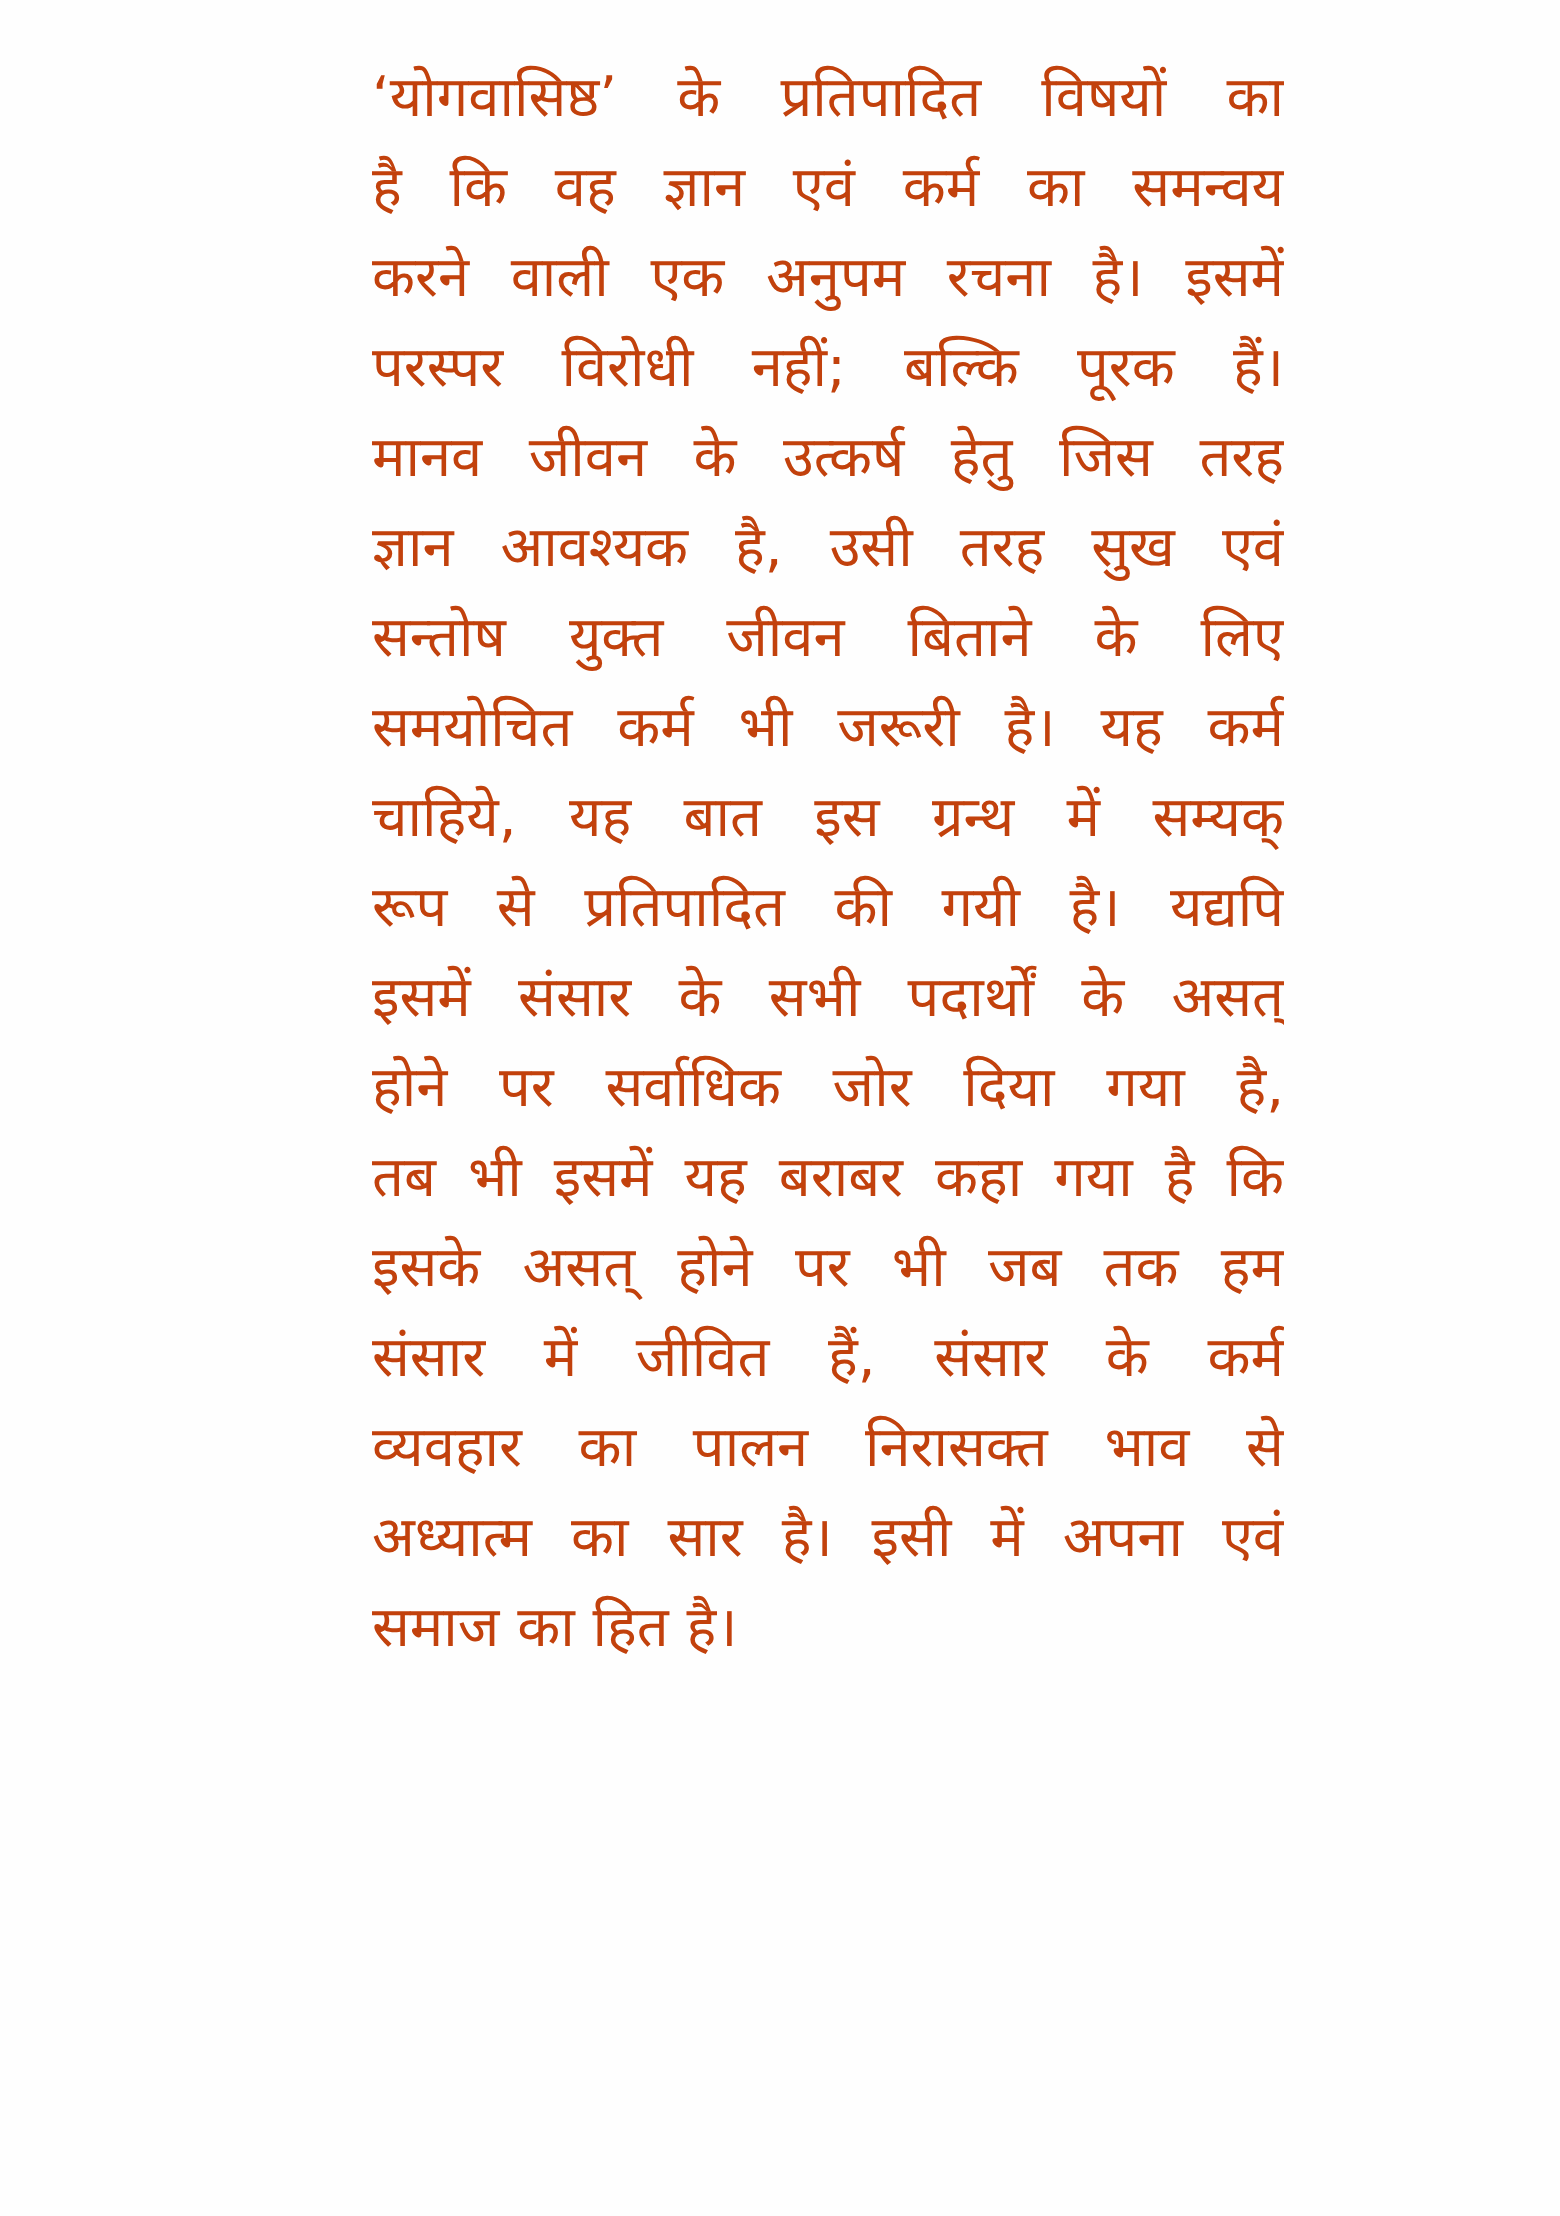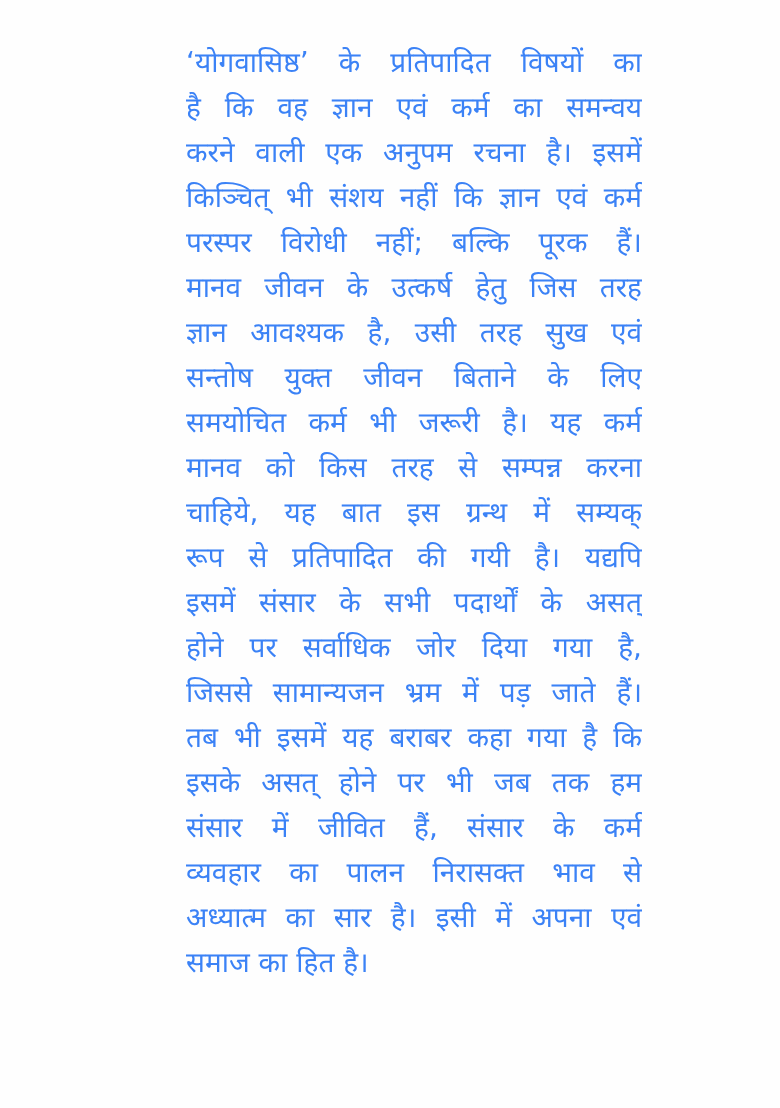--- a/index.html
+++ b/index.html
@@ -36,36 +36,33 @@
   }
   .line.last {
     text-align: center;
     text-align-last: left;
   }
 </style>
 </head>
 <body>
 
 <div class="page">
-  <div class="textblock" id="textblock" style="color: #3b82f6; margin-top: 14px;">
+  <div class="textblock" id="textblock" style="color: #c2410c;">
       <div class="line">‘योगवासिष्ठ’ के प्रतिपादित विषयों का</div>
       <div class="line">है कि वह ज्ञान एवं कर्म का समन्वय</div>
       <div class="line">करने वाली एक अनुपम रचना है। इसमें</div>
-      <div class="line">किञ्चित् भी संशय नहीं कि ज्ञान एवं कर्म</div>
       <div class="line">परस्पर विरोधी नहीं; बल्कि पूरक हैं।</div>
       <div class="line">मानव जीवन के उत्कर्ष हेतु जिस तरह</div>
       <div class="line">ज्ञान आवश्यक है, उसी तरह सुख एवं</div>
       <div class="line">सन्तोष युक्त जीवन बिताने के लिए</div>
       <div class="line">समयोचित कर्म भी जरूरी है। यह कर्म</div>
-      <div class="line">मानव को किस तरह से सम्पन्न करना</div>
       <div class="line">चाहिये, यह बात इस ग्रन्थ में सम्यक्</div>
       <div class="line">रूप से प्रतिपादित की गयी है। यद्यपि</div>
       <div class="line">इसमें संसार के सभी पदार्थों के असत्</div>
       <div class="line">होने पर सर्वाधिक जोर दिया गया है,</div>
-      <div class="line">जिससे सामान्यजन भ्रम में पड़ जाते हैं।</div>
       <div class="line">तब भी इसमें यह बराबर कहा गया है कि</div>
       <div class="line">इसके असत् होने पर भी जब तक हम</div>
       <div class="line">संसार में जीवित हैं, संसार के कर्म</div>
       <div class="line">व्यवहार का पालन निरासक्त भाव से</div>
       <div class="line">अध्यात्म का सार है। इसी में अपना एवं</div>
       <div class="line last">समाज का हित है।</div>
     </div>
 </div>
 
 </body></html>

